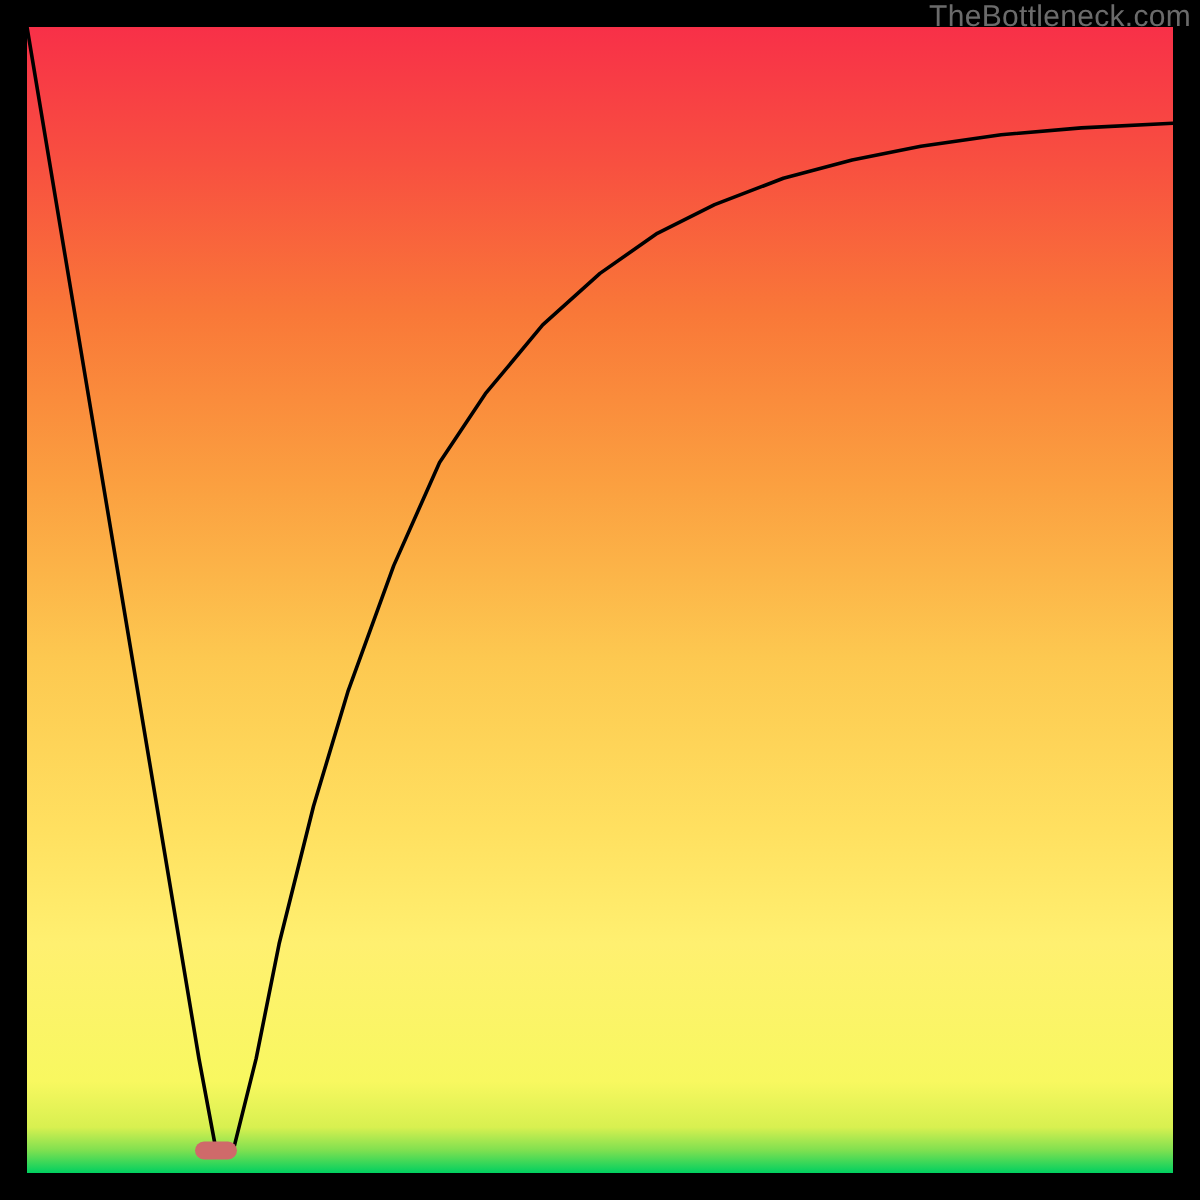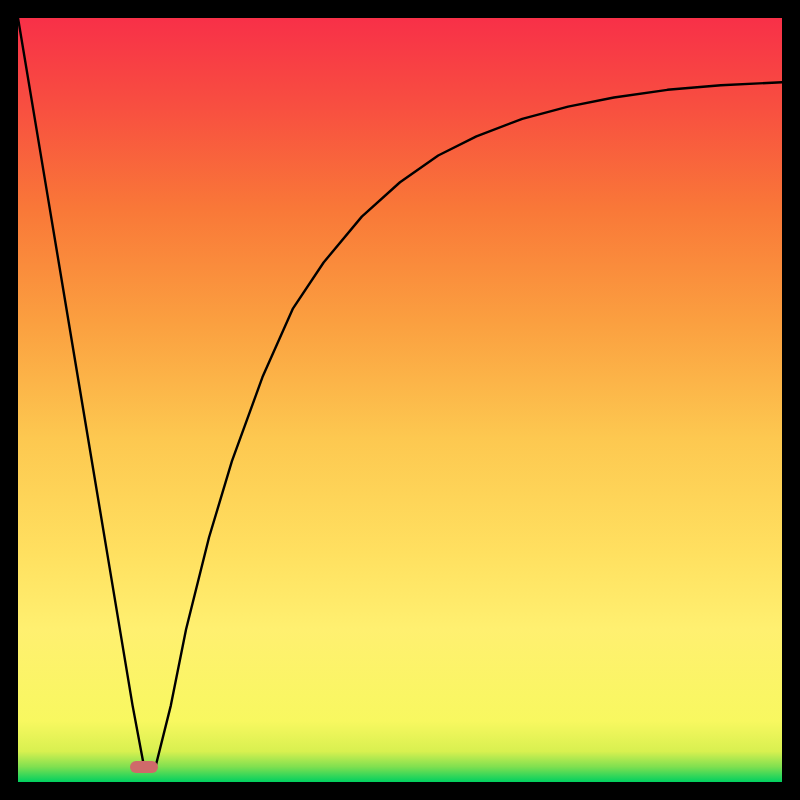--- a/index.html
+++ b/index.html
@@ -81,13 +81,14 @@
   <div class="plot-area">
     <div class="gradient-bg"></div>
 
     <svg class="curve-svg" viewBox="0 0 764 764" preserveAspectRatio="none">
       <path id="curve-path" fill="none" stroke="#000000" stroke-width="2.4" stroke-linejoin="round" stroke-linecap="round" d="M0.00 0.00 L30.56 183.36 L61.12 366.72 L91.68 550.08 L114.60 687.60 L126.06 748.72 L137.52 748.72 L152.80 687.60 L168.08 611.20 L191.00 519.52 L213.92 443.12 L244.48 359.08 L275.04 290.32 L305.60 244.48 L343.80 198.64 L382.00 164.26 L420.20 137.52 L458.40 118.42 L504.24 100.85 L550.08 88.62 L595.92 79.46 L649.40 71.82 L702.88 67.23 L764.00 64.18"></path>
     </svg>
 
     <div id="min-bump" class="bump" style="left: 126.06px; top: 748.72px; background: rgb(207, 106, 106);"></div>
   </div>
 
+  <div class="watermark">TheBottleneck.com</div>
 </div>
 
 </body></html>

